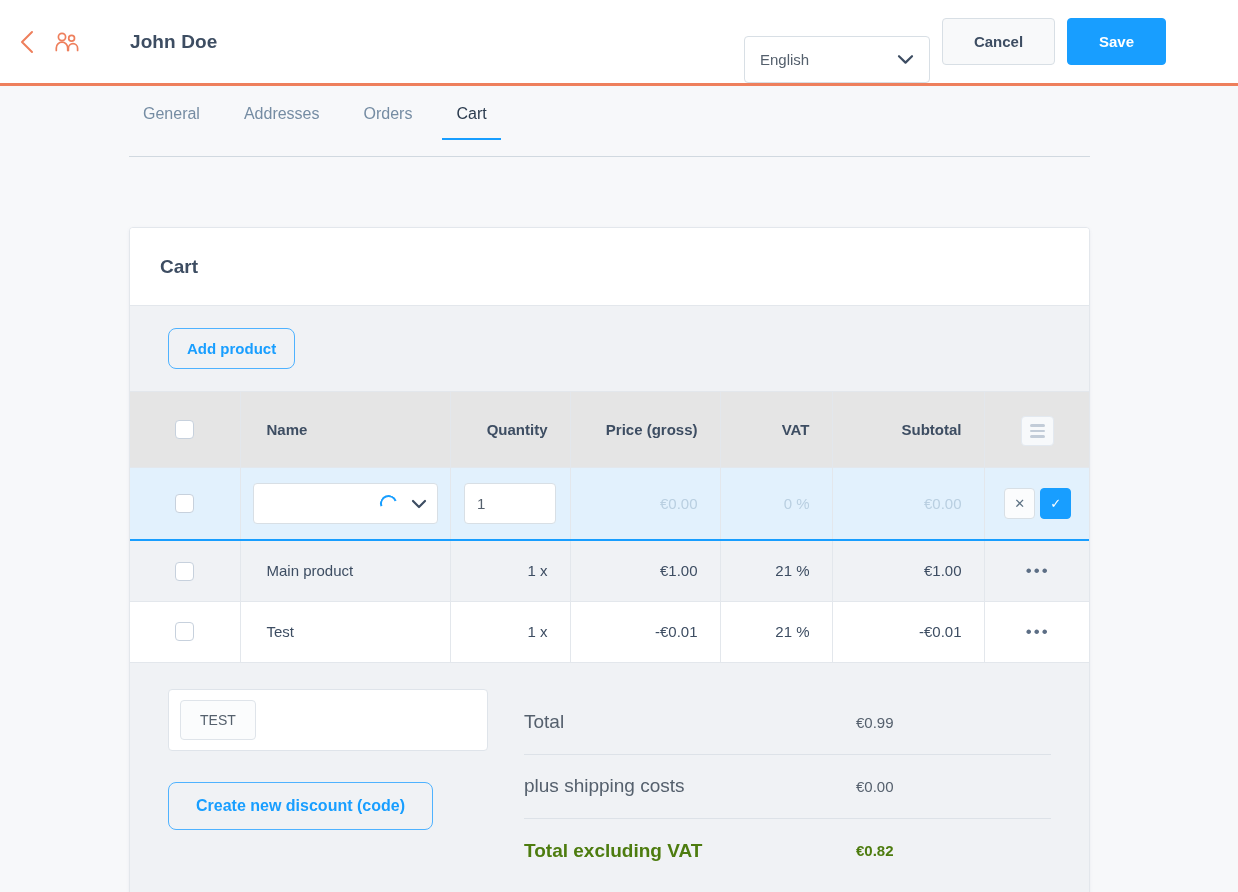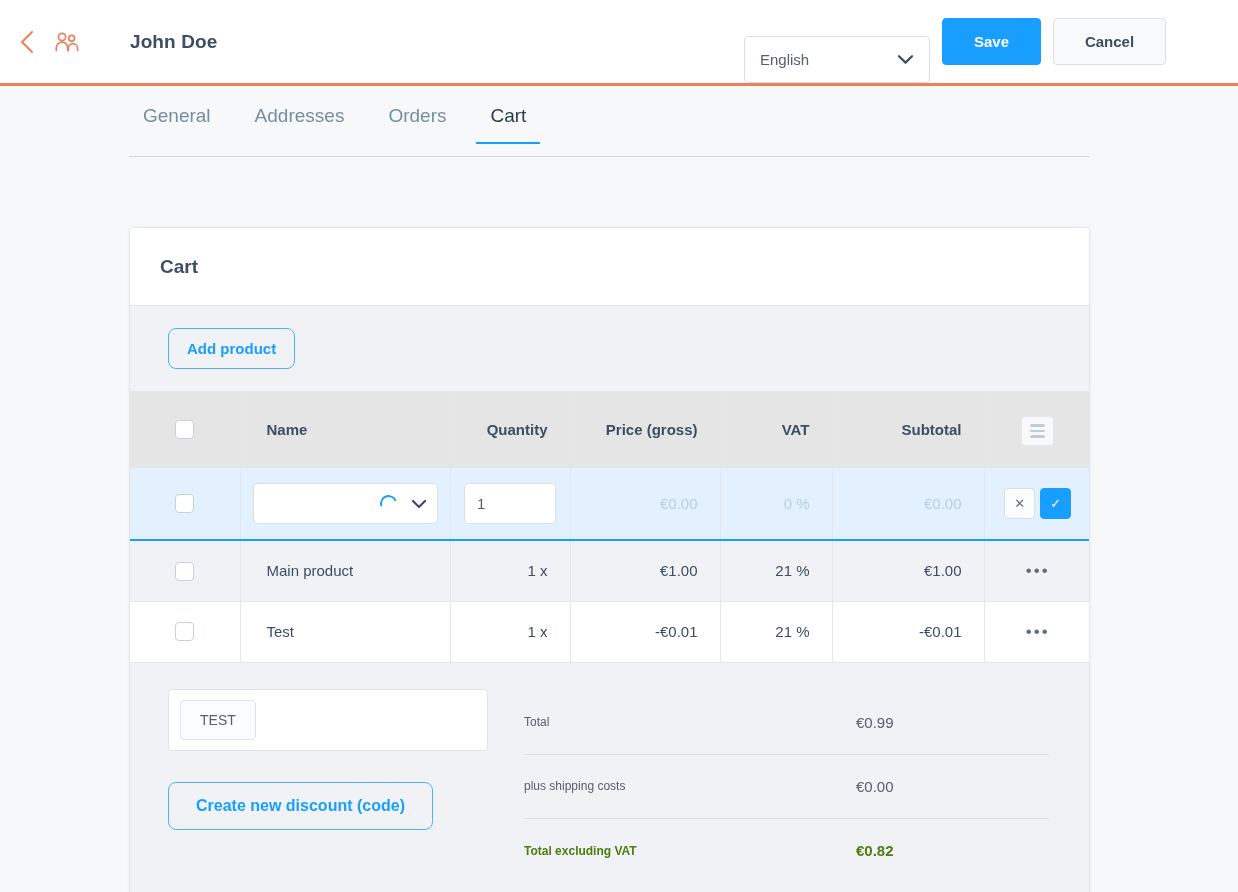--- a/index.html
+++ b/index.html
@@ -61,21 +61,21 @@
     position: absolute; top: 89px; left: 0; width: 1238px; height: 70px;
     background: #f7f8fa;
   }
   .tabs {
     position: absolute; left: 129px; top: 16px; width: 961px; height: 52px;
     display: flex; align-items: flex-start;
     border-bottom: 1px solid #d1d9e0;
   }
   .tab {
     padding: 0 14px 15px 14px; margin-right: 16px;
-    font-size: 19px; color: #758ca3; cursor: pointer;
+    font-size: 16px; color: #758ca3; cursor: pointer;
     border-bottom: 2px solid transparent; margin-bottom: -1px;
   }
   .tab.active { color: #2b3b4e; border-bottom-color: #189eff; }
 
   
   .card {
     position: absolute; left: 129px; top: 227px; width: 961px;
     background: #ffffff;
     border: 1px solid #e3e7ec; border-radius: 4px;
     box-shadow: 0 1px 3px rgba(120,135,155,.10);
@@ -189,21 +189,21 @@
     border: 1px solid #4fb2ff; color: #189eff; background: transparent;
     font-size: 16px; font-weight: bold;
     display: flex; align-items: center; justify-content: center; cursor: pointer;
   }
   .footer-right { flex: 1; padding-left: 18px; padding-top: 2px; }
   .sum-row {
     display: flex; align-items: center; height: 64px;
     border-bottom: 1px solid #dde2e8;
   }
   .sum-row:last-child { border-bottom: none; }
-  .sum-label { width: 332px; font-size: 12px; color: #55606d; }
+  .sum-label { width: 332px; font-size: 19px; color: #55606d; }
   .sum-value { font-size: 15px; color: #55606d; }
   .sum-row.strong .sum-label, .sum-row.strong .sum-value { font-weight: bold; color: #4d7c0f; }
 </style>
 </head>
 <body>
 
 <div class="page">
 
   <div class="smart-bar">
     <div class="sb-back">
@@ -223,22 +223,22 @@
 
     <div class="sb-right">
       <div class="lang-select">
         <span>English</span>
         <span class="chev">
           <svg width="17" height="11" viewBox="0 0 17 11" fill="none">
             <path d="M2 2.2 L8.5 8.6 L15 2.2" stroke="#3d4d62" stroke-width="2.2" stroke-linecap="round" stroke-linejoin="round"></path>
           </svg>
         </span>
       </div>
+      <div class="btn btn-cancel">Cancel</div>
       <div class="btn btn-save">Save</div>
-      <div class="btn btn-cancel">Cancel</div>
     </div>
   </div>
 
   <div class="tabs-wrap">
     <div class="tabs">
       <div class="tab">General</div>
       <div class="tab">Addresses</div>
       <div class="tab">Orders</div>
       <div class="tab active">Cart</div>
     </div>

